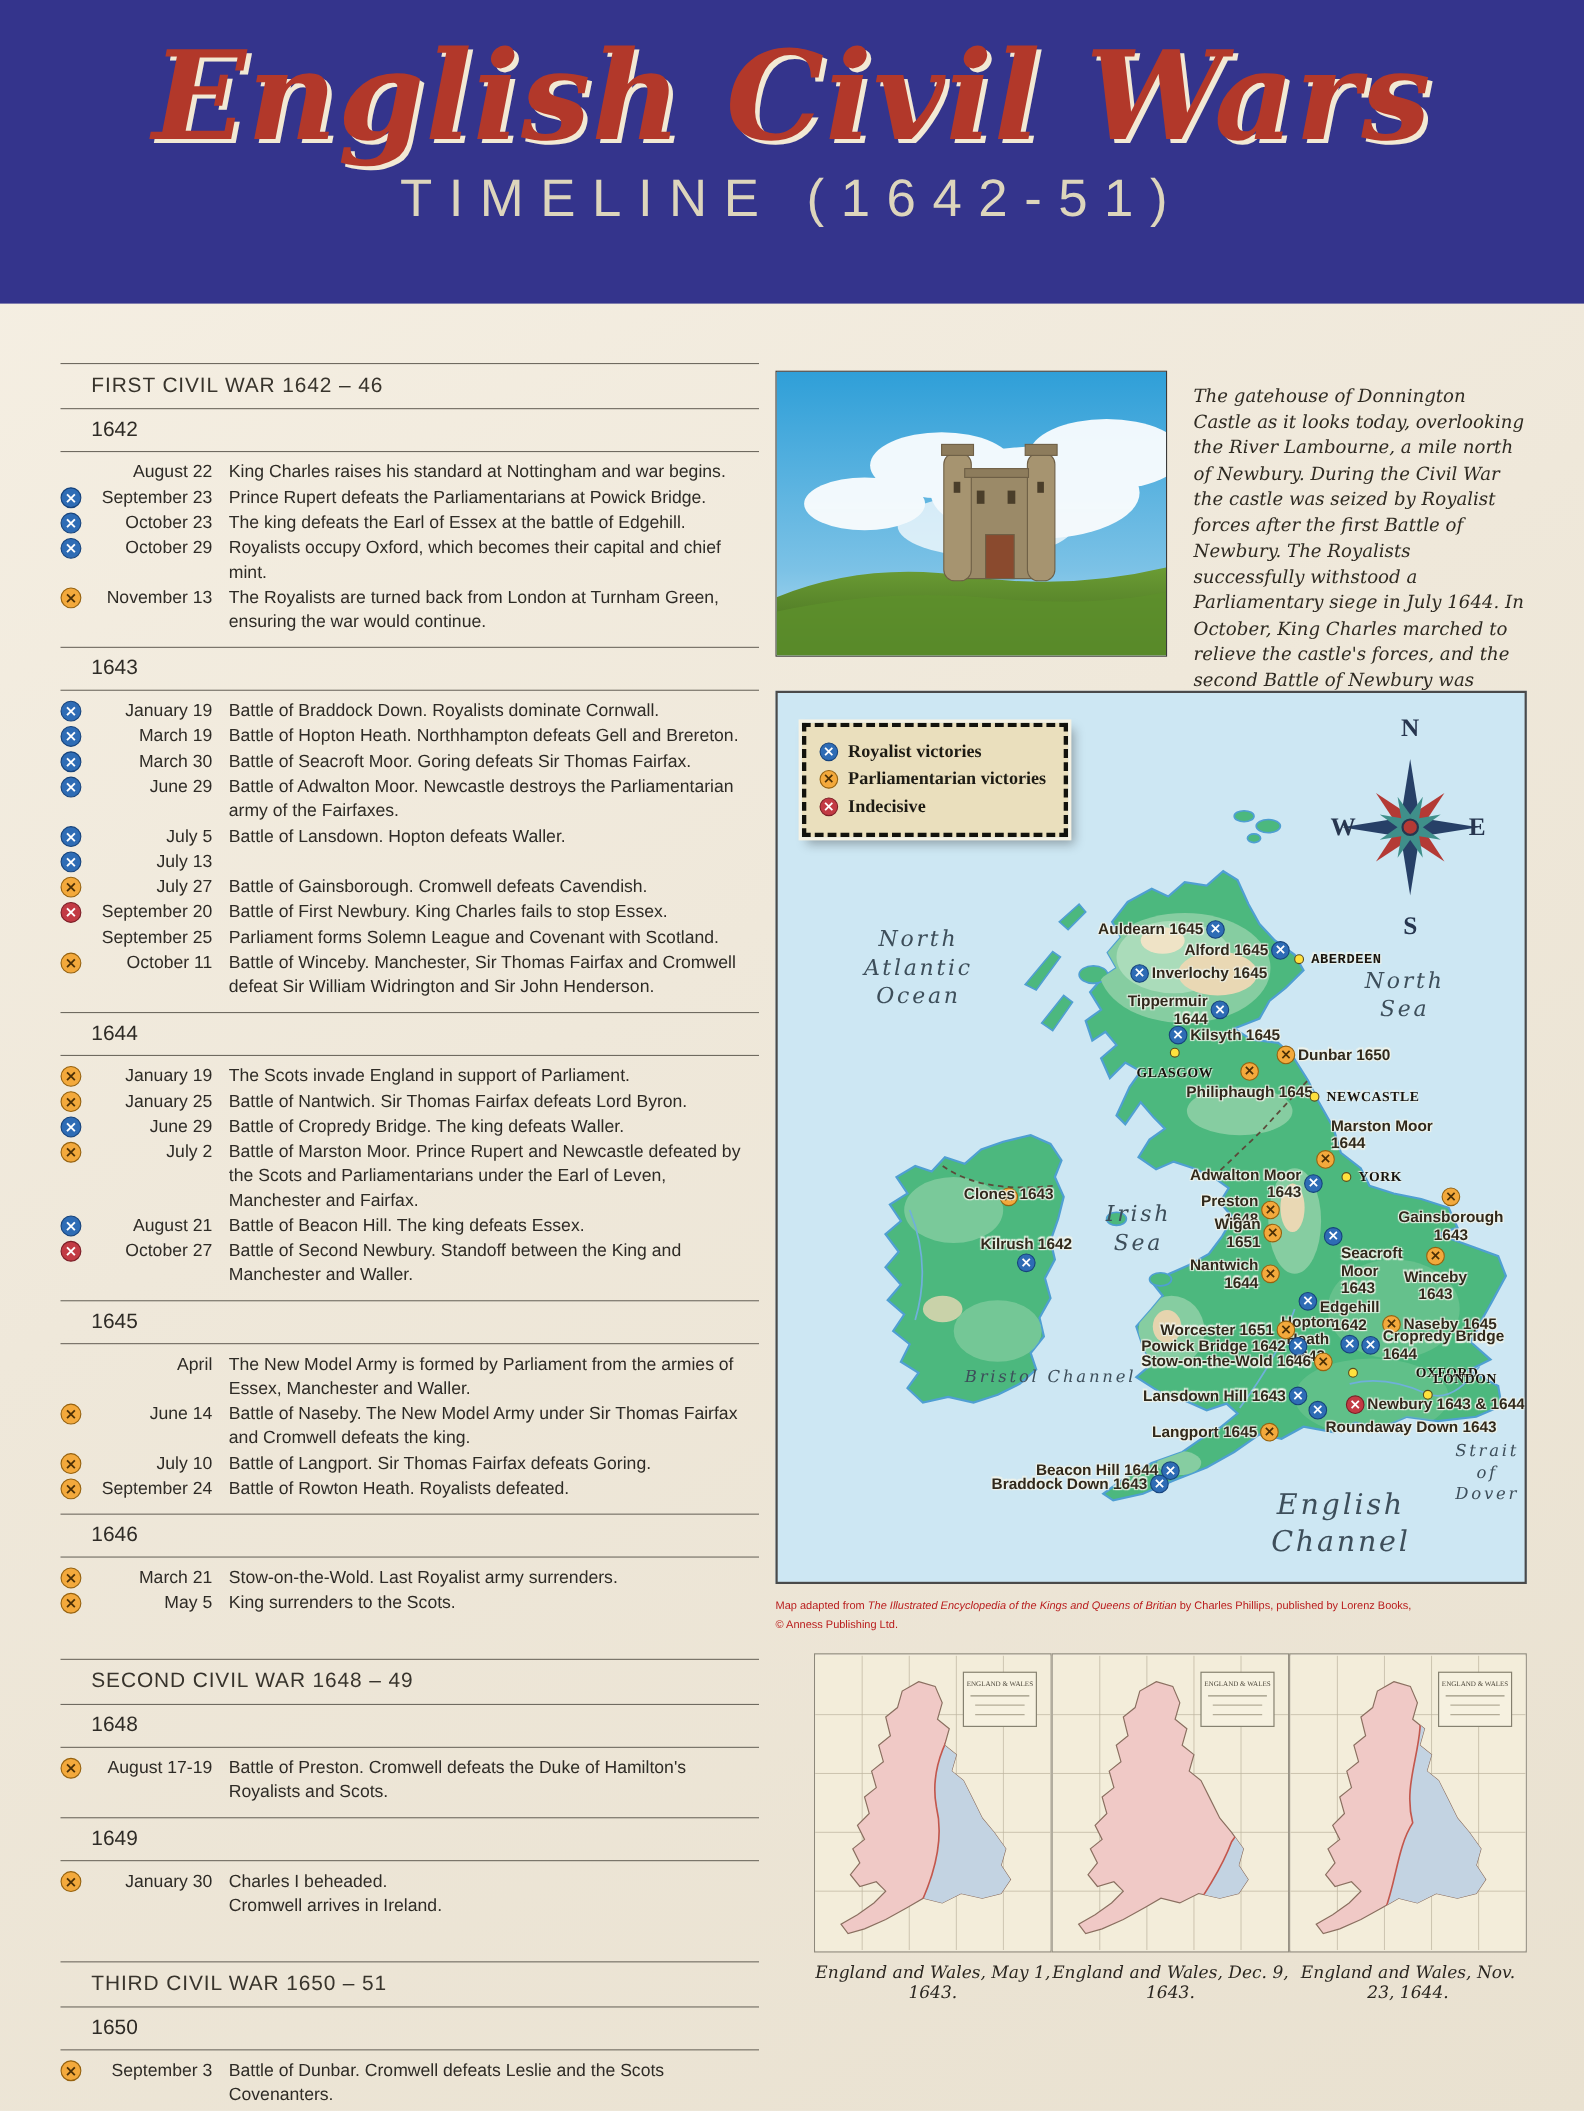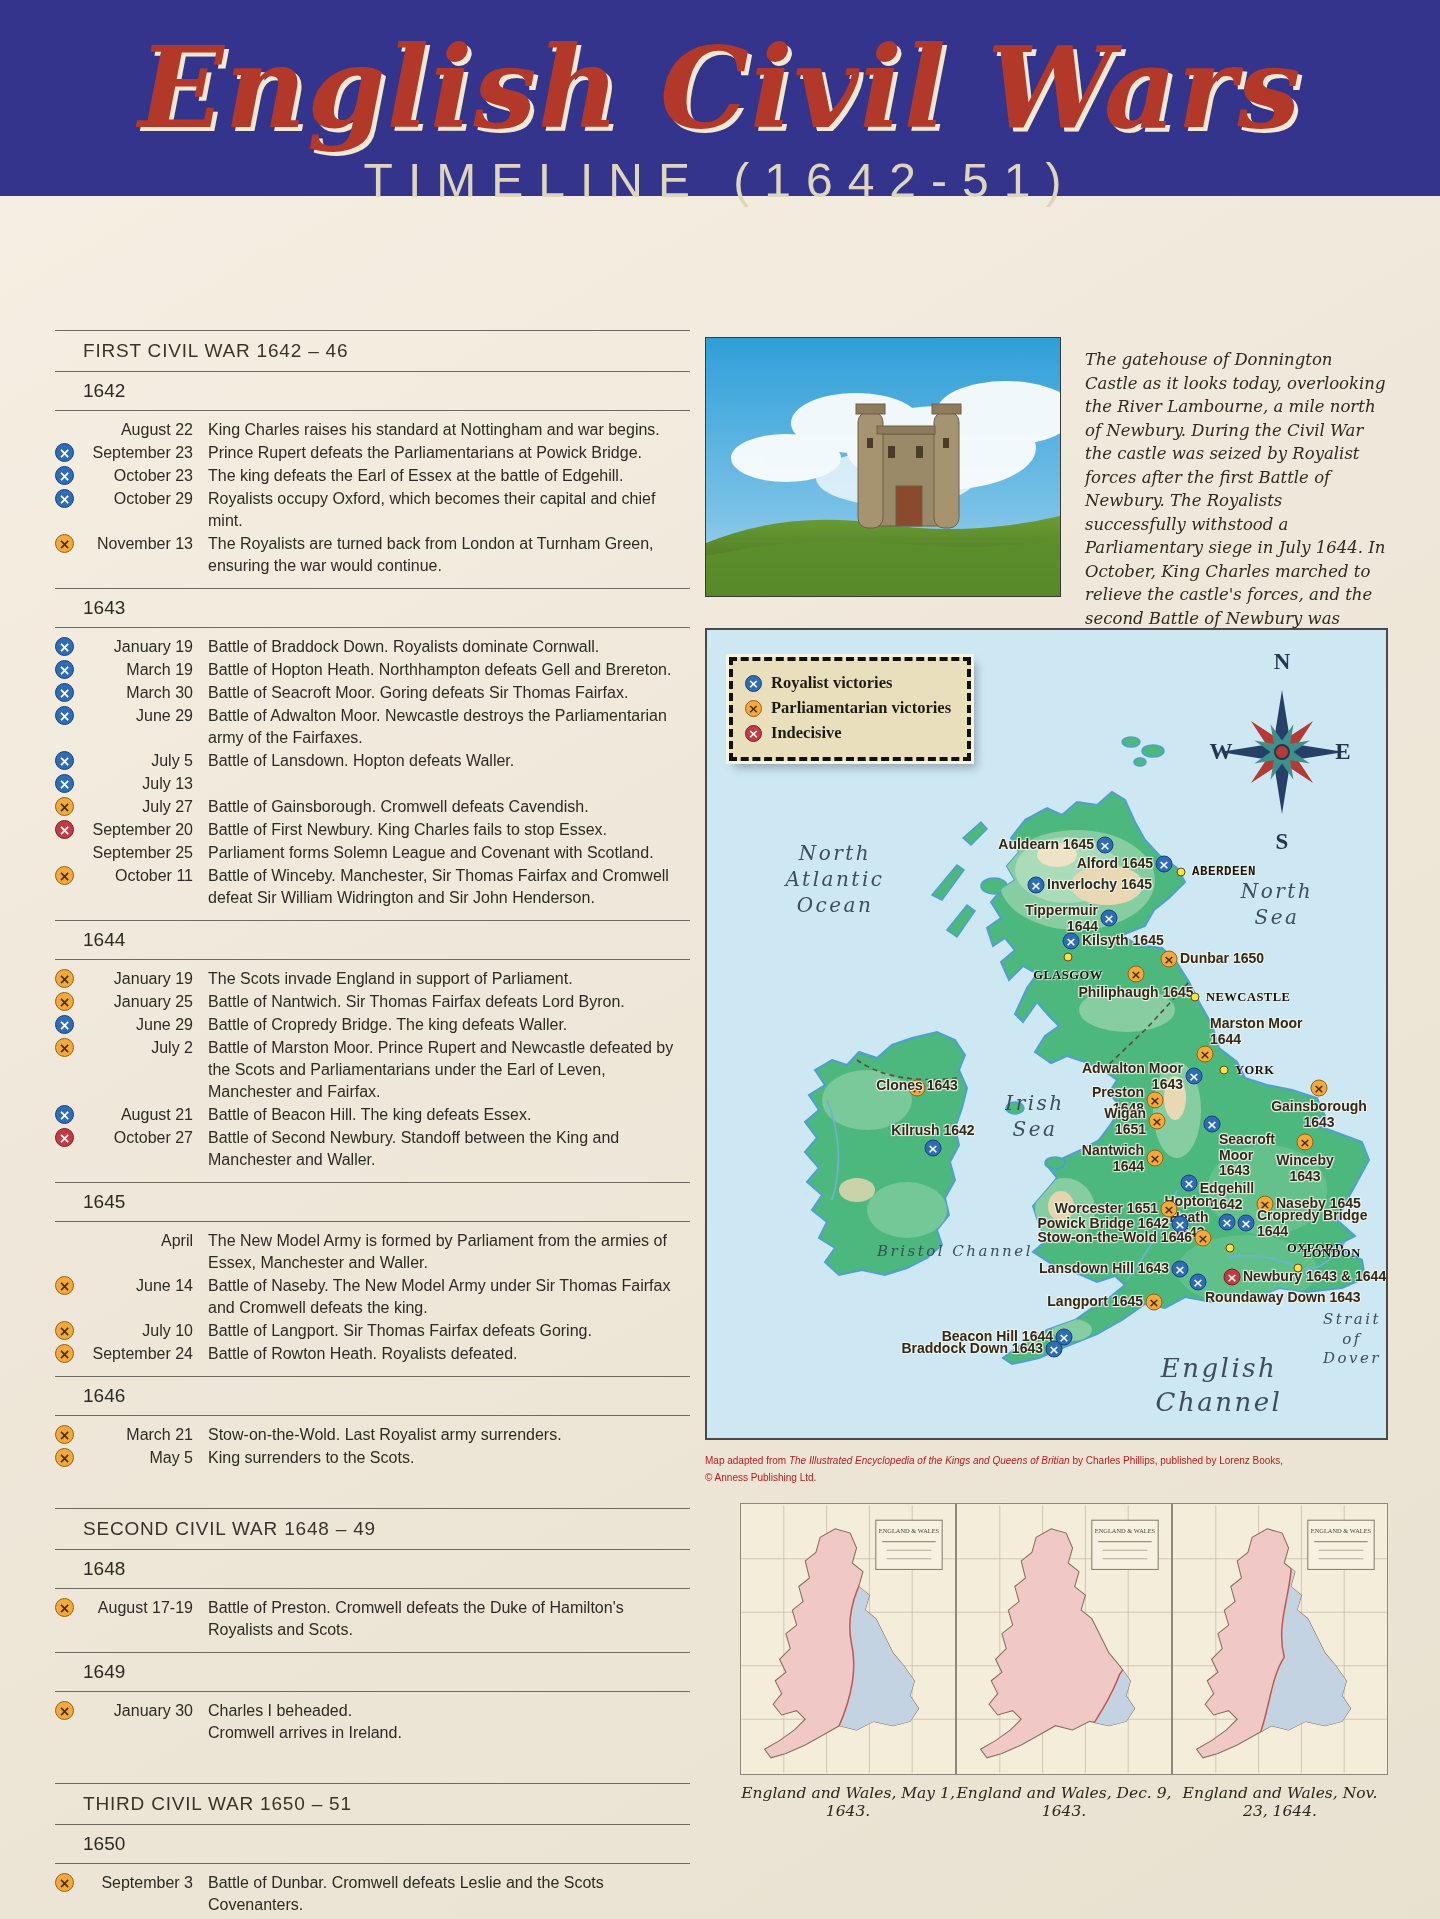--- a/index.html
+++ b/index.html
@@ -1,20 +1,20 @@
 <!DOCTYPE html>
 <html style="--royalist: #2e6cb5; --parliamentarian: #f3a93c; --indecisive: #c23a44;"><head>
 <meta charset="utf-8">
 <style>
 *{margin:0;padding:0;box-sizing:border-box}
 html,body{width:1440px;height:1919px}
 body{position:relative;background:linear-gradient(150deg,#f6f0e4 0%,#efe8da 45%,#e9e1d0 100%);font-family:"Liberation Sans",sans-serif;overflow:hidden}
 
 
-#header{position:absolute;left:0;top:0;width:1440px;height:196px;background:#34348c;text-align:center}
+#header{position:absolute;left:0;top:0;width:1440px;height:276px;background:#34348c;text-align:center}
 #main-title{font-family:"DejaVu Serif",serif;font-style:italic;font-weight:bold;font-size:112px;line-height:1.1;color:#b2382a;text-shadow:4px 4px 0 #f2e9d4;padding-top:26px;letter-spacing:1px}
 #sub-title{font-family:"Liberation Sans",sans-serif;font-weight:300;font-size:48px;color:#ddd5bc;letter-spacing:15px;margin-top:4px}
 
 
 #timeline{position:absolute;left:55px;top:328px;width:635px;color:#2e2b26}
 .tl-sep{border-top:1.5px solid #6f6a60;margin:2px 0}
 .tl-war{font-size:19px;letter-spacing:.8px;padding:7px 0 7px 28px;color:#38342c}
 .tl-year{font-size:19px;padding:6px 0 6px 28px}
 .tl-events{padding:5px 0 8px}
 .tl-ev{display:flex;align-items:flex-start;margin:1px 0}

